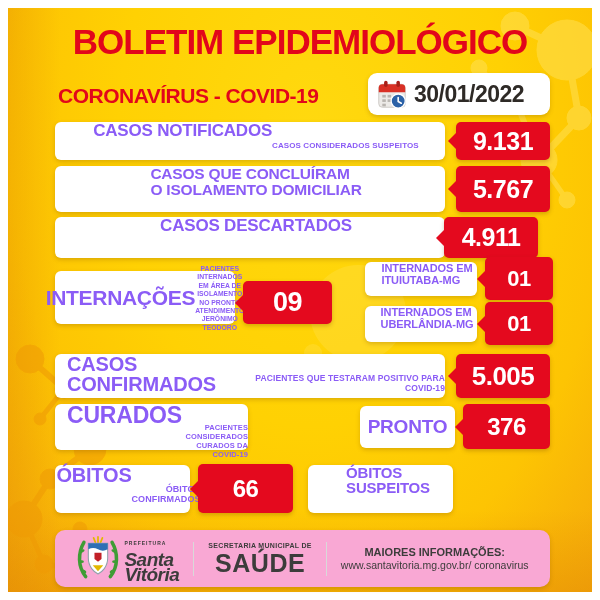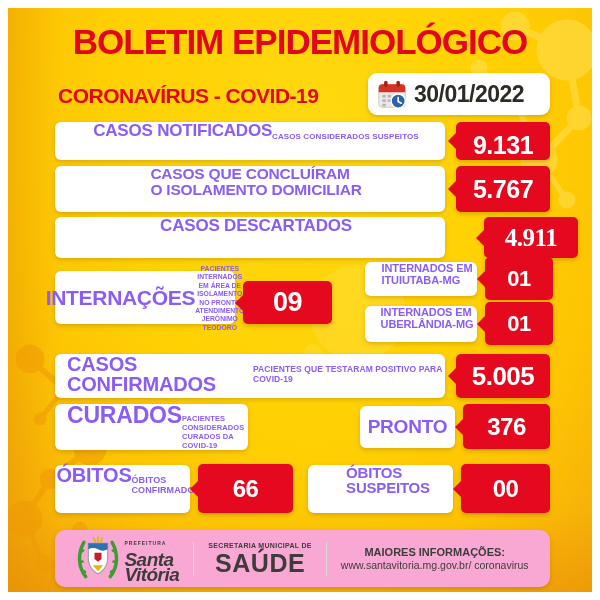--- a/index.html
+++ b/index.html
@@ -36,21 +36,21 @@
   .date-text{font-size:23px;font-weight:700;color:#2e2a26;letter-spacing:-0.5px;}
 
   .box{
     position:absolute;background:#fff;border-radius:6px;
     box-shadow:0 2px 4px rgba(120,70,0,.25);
     display:flex;flex-direction:row;justify-content:center;
     box-sizing:border-box;color:#8b5cf6;
   }
   .pad{padding-left:12px;}
   .bar-title{font-weight:700;font-size:17px;line-height:1.02;letter-spacing:-0.2px;}
-  .bar-sub{font-weight:700;font-size:8px;letter-spacing:.1px;margin-top:10px;}
+  .bar-sub{font-weight:700;font-size:8px;letter-spacing:.1px;margin-top:19px;text-align:right;}
   .ml{white-space:pre-line;}
 
   .badge{
     position:absolute;background:#e4091e;border-radius:5px;
     box-shadow:0 2px 4px rgba(120,70,0,.3);
     display:flex;align-items:center;justify-content:center;
   }
   .badge::before{
     content:"";position:absolute;left:-8px;top:50%;transform:translateY(-50%);
     border-top:9px solid transparent;border-bottom:9px solid transparent;
@@ -152,36 +152,36 @@
       <circle cx="24" cy="25" r="8" fill="#2c62a7" stroke="#ffffff" stroke-width="1.5"></circle>
       <path d="M24 21 v4.5 l3.5 2" stroke="#ffffff" stroke-width="1.8" fill="none" stroke-linecap="round"></path>
     </svg>
     <span class="date-text">30/01/2022</span>
   </div>
 
   <div class="box pad" style="left:55px;top:122px;width:390px;height:38px;">
     <div class="bar-title ml">CASOS NOTIFICADOS</div>
     <div class="bar-sub">CASOS CONSIDERADOS SUSPEITOS</div>
   </div>
-  <div class="badge" style="left:456px;top:122px;width:94px;height:38px;align-items:flex-end;">
+  <div class="badge" style="left:456px;top:122px;width:94px;height:38px;">
     <span class="badge-num">9.131</span>
   </div>
 
   <div class="box pad" style="left:55px;top:166px;width:390px;height:46px;">
     <div class="bar-title ml" style="font-size:15.5px;">CASOS QUE CONCLUÍRAM
 O ISOLAMENTO DOMICILIAR</div>
   </div>
   <div class="badge" style="left:456px;top:166px;width:94px;height:46px;">
     <span class="badge-num">5.767</span>
   </div>
 
   <div class="box pad" style="left:55px;top:217px;width:390px;height:41px;">
     <div class="bar-title ml">CASOS DESCARTADOS</div>
   </div>
-  <div class="badge" style="left:484px;top:217px;width:94px;height:41px;font-family:Liberation Serif, serif;">
+  <div class="badge" style="left:444px;top:217px;width:94px;height:41px;">
     <span class="badge-num">4.911</span>
   </div>
 
   <div class="box center" style="left:55px;top:271px;width:180px;height:53px;">
     <div class="intern-title">INTERNAÇÕES</div>
     <div class="intern-sub ml">PACIENTES INTERNADOS EM ÁREA DE ISOLAMENTO
 NO PRONTO ATENDIMENTO JERÔNIMO TEODORO</div>
   </div>
   <div class="badge" style="left:243px;top:281px;width:89px;height:43px;">
     <span class="badge-num" style="font-size:27px;">09</span>
@@ -227,23 +227,20 @@
     <div class="bar-title" style="font-size:20px;">ÓBITOS</div>
     <div class="bar-sub" style="font-size:9px;">ÓBITOS CONFIRMADOS</div>
   </div>
   <div class="badge" style="left:198px;top:464px;width:95px;height:49px;">
     <span class="badge-num" style="font-size:24px;">66</span>
   </div>
 
   <div class="box" style="left:308px;top:465px;width:145px;height:48px;padding-left:15px;">
     <div class="bar-title ml" style="font-size:15px;">ÓBITOS
 SUSPEITOS</div>
-  </div>
-  <div class="badge" style="left:461px;top:464px;width:89px;height:49px;">
-    <span class="badge-num" style="font-size:24px;">00</span>
   </div>
 
   <div class="footer">
     <div class="logo-wrap">
       <svg width="44" height="48" viewBox="0 0 50 54">
         <path d="M9 8 C2 20 2 36 11 47" stroke="#3f9c35" stroke-width="4" fill="none" stroke-linecap="round"></path>
         <path d="M41 8 C48 20 48 36 39 47" stroke="#3f9c35" stroke-width="4" fill="none" stroke-linecap="round"></path>
         <ellipse cx="7" cy="18" rx="3" ry="1.6" fill="#3f9c35" transform="rotate(-30 7 18)"></ellipse>
         <ellipse cx="6" cy="30" rx="3" ry="1.6" fill="#3f9c35"></ellipse>
         <ellipse cx="9" cy="41" rx="3" ry="1.6" fill="#3f9c35" transform="rotate(30 9 41)"></ellipse>

